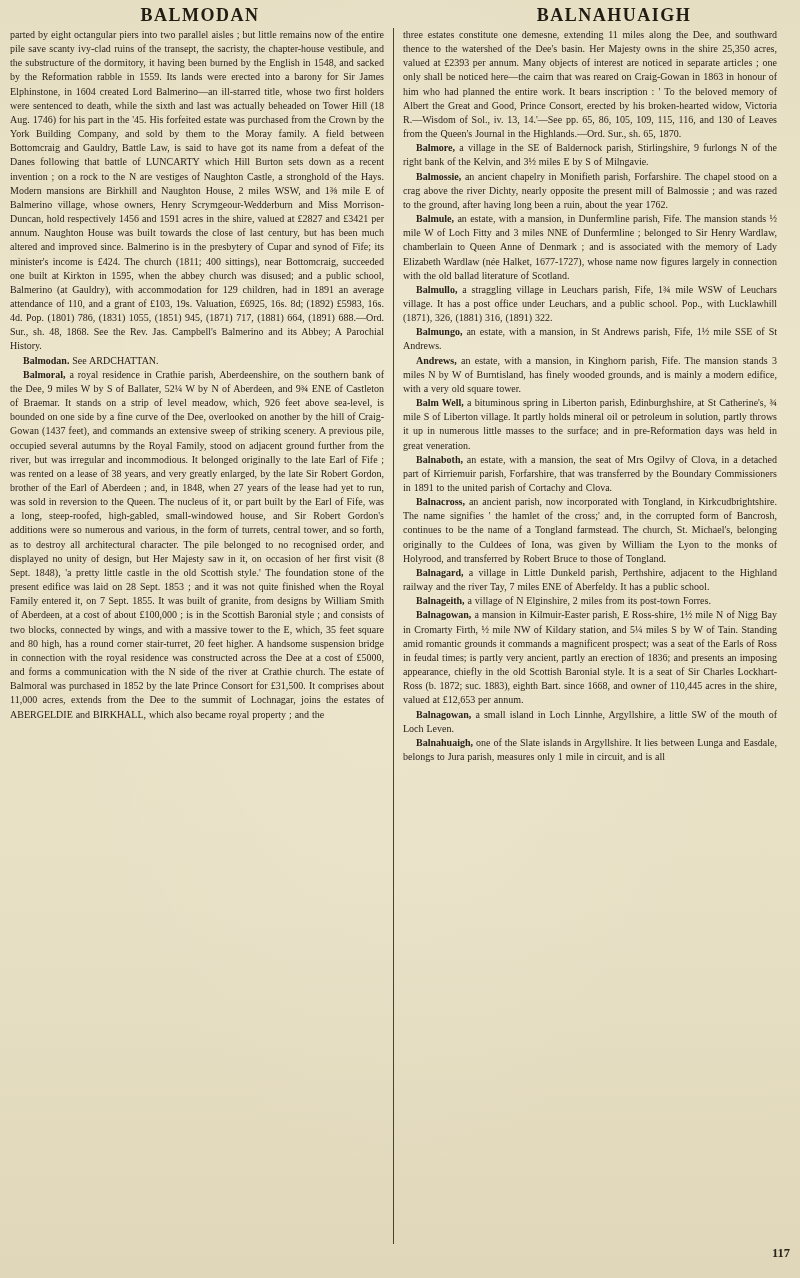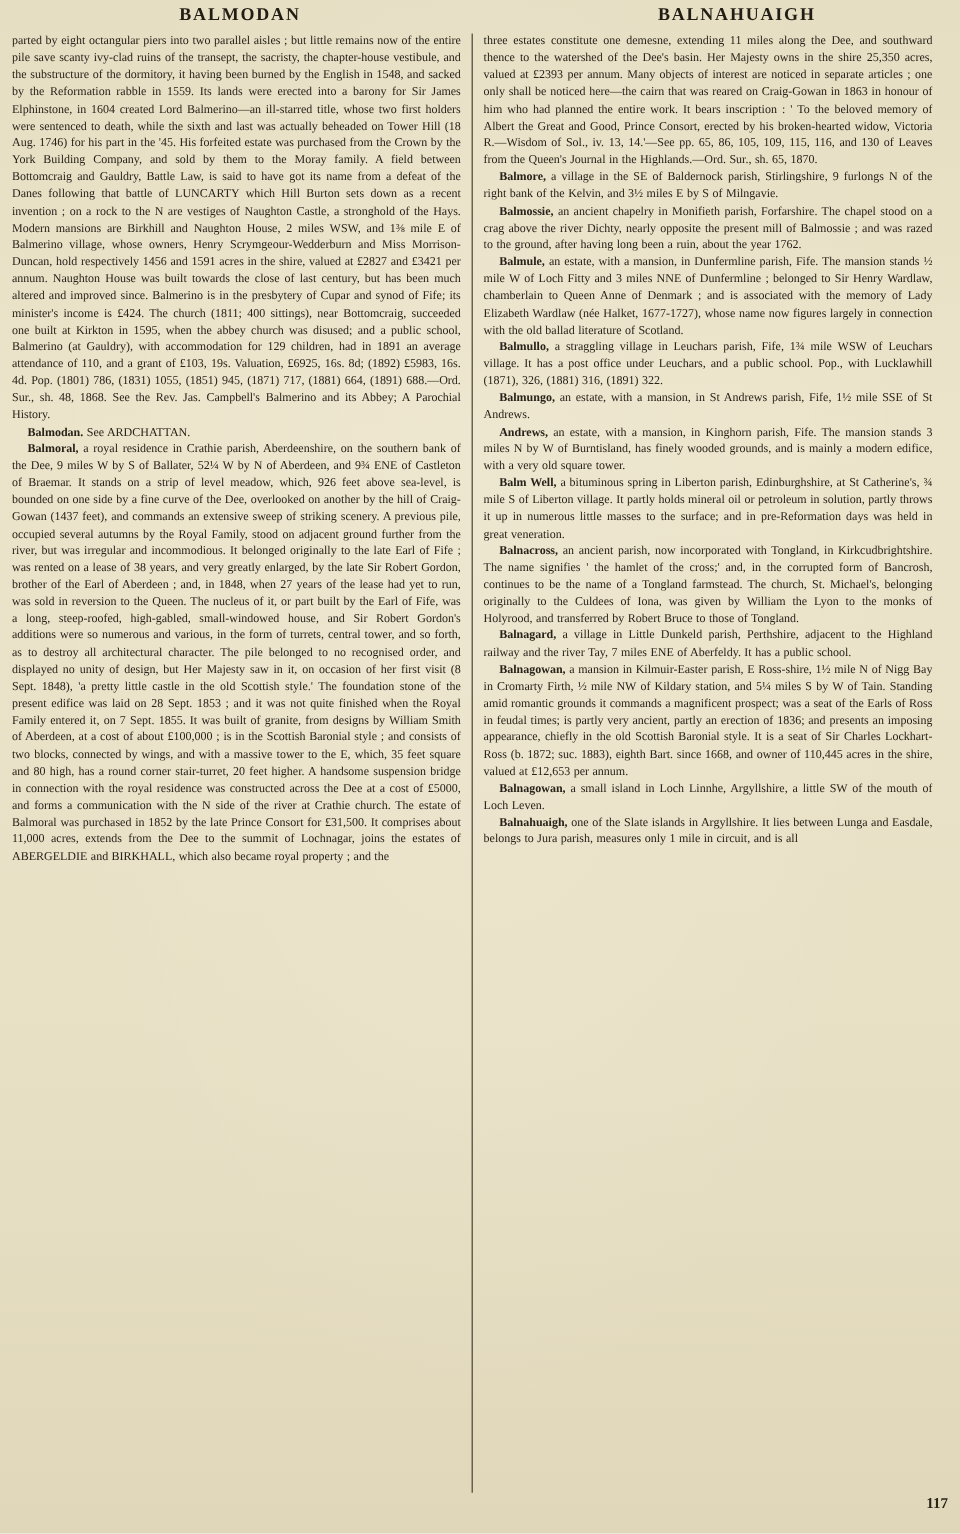--- a/index.html
+++ b/index.html
@@ -8,21 +8,21 @@
     width: 800px; height: 1278px; overflow: hidden; position: relative;
     background:
       radial-gradient(ellipse at 50% 35%, rgba(255,255,255,0.12), rgba(0,0,0,0) 65%),
       linear-gradient(180deg, #e6dec2 0%, #ece4ca 28%, #e8e0c5 70%, #e0d7ba 100%);
     font-family: "Liberation Serif", "DejaVu Serif", serif;
     color: #28221a;
   }
   .running-heads { position: absolute; top: 5px; left: 0; width: 800px; height: 20px; }
   .head {
     position: absolute; top: 0; width: 390px; text-align: center;
-    font-weight: bold; font-size: 15px; letter-spacing: 1.5px; color: #221d14;
+    font-weight: bold; font-size: 18px; letter-spacing: 1.5px; color: #221d14;
   }
   .head-left { left: 5px; }
   .head-right { left: 419px; }
   .columns { position: absolute; top: 28px; left: 10px; width: 780px; height: 1216px; display: flex; }
   .col {
     width: 383px; height: 100%; overflow: hidden;
     text-align: justify; font-size: 10px; line-height: 14.15px;
     word-spacing: 0.4px;
   }
   .col-left  { padding-right: 9px; }
@@ -56,22 +56,24 @@
 
   <div class="col col-right">
     <p class="cont"><span>three estates constitute one demesne, extending 11 miles along the Dee, and southward thence to the watershed of the Dee's basin. Her Majesty owns in the shire 25,350 acres, valued at £2393 per annum. Many objects of interest are noticed in separate articles ; one only shall be noticed here—the cairn that was reared on Craig-Gowan in 1863 in honour of him who had planned the entire work. It bears inscription : ' To the beloved memory of Albert the Great and Good, Prince Consort, erected by his broken-hearted widow, Victoria R.—Wisdom of Sol., iv. 13, 14.'—See pp. 65, 86, 105, 109, 115, 116, and 130 of Leaves from the Queen's Journal in the Highlands.—Ord. Sur., sh. 65, 1870.</span></p>
     <p><b class="term">Balmore,</b><span> a village in the SE of Baldernock parish, Stirlingshire, 9 furlongs N of the right bank of the Kelvin, and 3½ miles E by S of Milngavie.</span></p>
     <p><b class="term">Balmossie,</b><span> an ancient chapelry in Monifieth parish, Forfarshire. The chapel stood on a crag above the river Dichty, nearly opposite the present mill of Balmossie ; and was razed to the ground, after having long been a ruin, about the year 1762.</span></p>
     <p><b class="term">Balmule,</b><span> an estate, with a mansion, in Dunfermline parish, Fife. The mansion stands ½ mile W of Loch Fitty and 3 miles NNE of Dunfermline ; belonged to Sir Henry Wardlaw, chamberlain to Queen Anne of Denmark ; and is associated with the memory of Lady Elizabeth Wardlaw (née Halket, 1677-1727), whose name now figures largely in connection with the old ballad literature of Scotland.</span></p>
     <p><b class="term">Balmullo,</b><span> a straggling village in Leuchars parish, Fife, 1¾ mile WSW of Leuchars village. It has a post office under Leuchars, and a public school. Pop., with Lucklawhill (1871), 326, (1881) 316, (1891) 322.</span></p>
     <p><b class="term">Balmungo,</b><span> an estate, with a mansion, in St Andrews parish, Fife, 1½ mile SSE of St Andrews.</span></p>
     <p><b class="term">Andrews,</b><span> an estate, with a mansion, in Kinghorn parish, Fife. The mansion stands 3 miles N by W of Burntisland, has finely wooded grounds, and is mainly a modern edifice, with a very old square tower.</span></p>
     <p><b class="term">Balm Well,</b><span> a bituminous spring in Liberton parish, Edinburghshire, at St Catherine's, ¾ mile S of Liberton village. It partly holds mineral oil or petroleum in solution, partly throws it up in numerous little masses to the surface; and in pre-Reformation days was held in great veneration.</span></p>
+    <p><b class="term">Balnaboth,</b><span> an estate, with a mansion, the seat of Mrs Ogilvy of Clova, in a detached part of Kirriemuir parish, Forfarshire, that was transferred by the Boundary Commissioners in 1891 to the united parish of Cortachy and Clova.</span></p>
     <p><b class="term">Balnacross,</b><span> an ancient parish, now incorporated with Tongland, in Kirkcudbrightshire. The name signifies ' the hamlet of the cross;' and, in the corrupted form of Bancrosh, continues to be the name of a Tongland farmstead. The church, St. Michael's, belonging originally to the Culdees of Iona, was given by William the Lyon to the monks of Holyrood, and transferred by Robert Bruce to those of Tongland.</span></p>
     <p><b class="term">Balnagard,</b><span> a village in Little Dunkeld parish, Perthshire, adjacent to the Highland railway and the river Tay, 7 miles ENE of Aberfeldy. It has a public school.</span></p>
+    <p><b class="term">Balnageith,</b><span> a village of N Elginshire, 2 miles from its post-town Forres.</span></p>
     <p><b class="term">Balnagowan,</b><span> a mansion in Kilmuir-Easter parish, E Ross-shire, 1½ mile N of Nigg Bay in Cromarty Firth, ½ mile NW of Kildary station, and 5¼ miles S by W of Tain. Standing amid romantic grounds it commands a magnificent prospect; was a seat of the Earls of Ross in feudal times; is partly very ancient, partly an erection of 1836; and presents an imposing appearance, chiefly in the old Scottish Baronial style. It is a seat of Sir Charles Lockhart-Ross (b. 1872; suc. 1883), eighth Bart. since 1668, and owner of 110,445 acres in the shire, valued at £12,653 per annum.</span></p>
     <p><b class="term">Balnagowan,</b><span> a small island in Loch Linnhe, Argyllshire, a little SW of the mouth of Loch Leven.</span></p>
     <p><b class="term">Balnahuaigh,</b><span> one of the Slate islands in Argyllshire. It lies between Lunga and Easdale, belongs to Jura parish, measures only 1 mile in circuit, and is all</span></p>
   </div>
 
 </div>
 
 <div class="page-number">117</div>
 
 </body></html>

